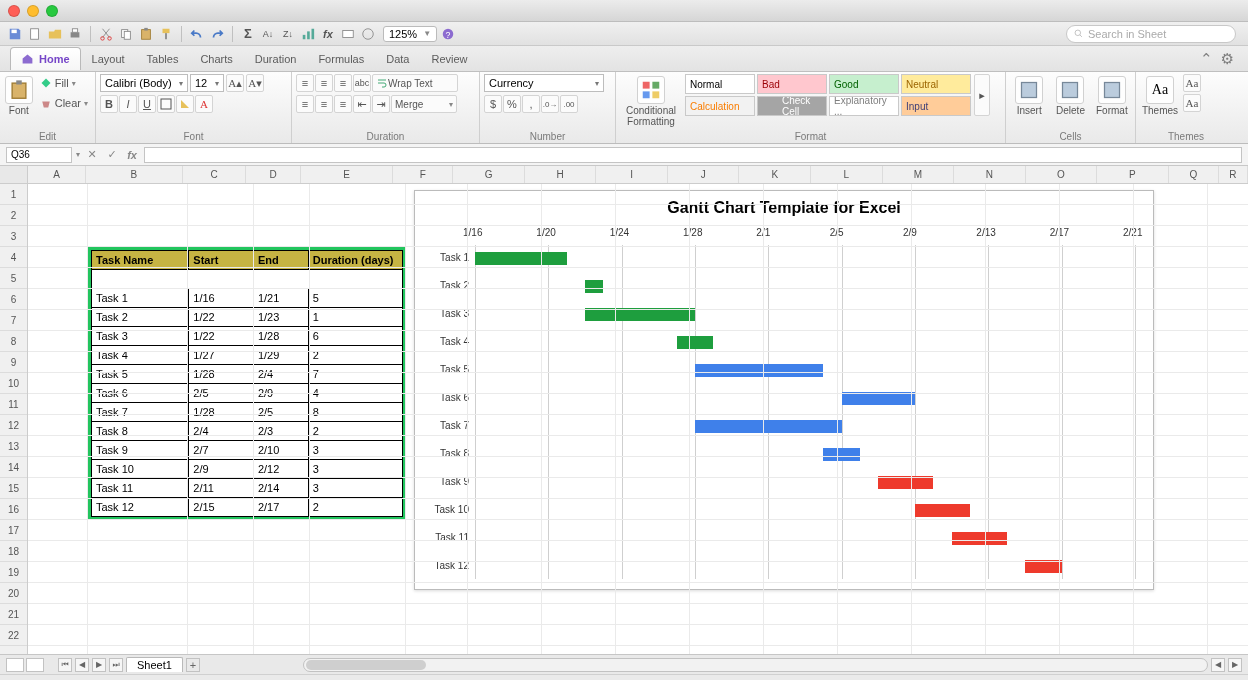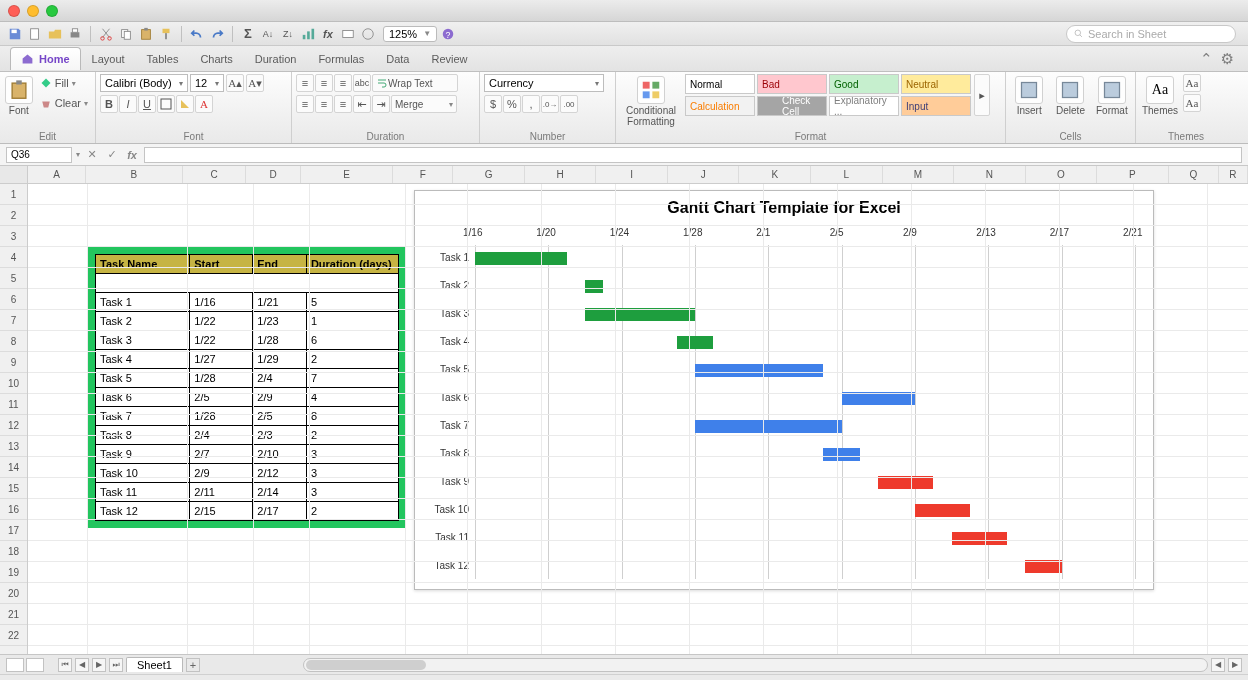--- a/index.html
+++ b/index.html
@@ -58,21 +58,21 @@
   .rowhdrs{width:28px; background:#f0f0f0; border-right:1px solid #ccc;}
   .corner{height:18px;background:#e8e8e8;border-bottom:1px solid #ccc;}
   .rowhdr{height:21px;border-bottom:1px solid #dcdcdc;text-align:center;font-size:10px;color:#555;display:flex;align-items:center;justify-content:center;}
   .gridwrap{flex:1; position:relative; overflow:hidden;}
   .colhdrs{height:18px;display:flex;background:#f0f0f0;border-bottom:1px solid #ccc;}
   .colhdr{border-right:1px solid #dcdcdc;text-align:center;font-size:10px;color:#555;display:flex;align-items:center;justify-content:center;}
   .cells{position:absolute;top:18px;left:0;right:0;bottom:0;}
   .gridline-v{position:absolute;top:0;bottom:0;width:1px;background:#eaeaea;}
   .gridline-h{position:absolute;left:0;right:0;height:1px;background:#eaeaea;}
   
-  .datatable{position:absolute;border:7px solid #22c55e;background:#fff;}
+  .datatable{position:absolute;border:3px solid #22c55e;background:#fff;}
   .datatable table{border-collapse:collapse;width:100%;}
   .datatable th,.datatable td{border:1px solid #000;font-size:11px;padding:2px 4px;height:19px;text-align:left;}
   .datatable th{background:#c6b443;font-weight:bold;}
   
   .chart{position:absolute;background:#fff;border:1px solid #bbb;box-shadow:0 1px 3px rgba(0,0,0,0.15);}
   .chart-title{text-align:center;font-weight:bold;font-size:16px;padding:8px 0 4px;font-family:Arial;}
   .plot{position:absolute;left:60px;right:14px;top:54px;bottom:10px;}
   .axis-label{position:absolute;font-size:10px;color:#333;}
   .vgrid{position:absolute;top:0;bottom:0;width:1px;background:#cfcfcf;}
   .bar{position:absolute;height:13px;}

